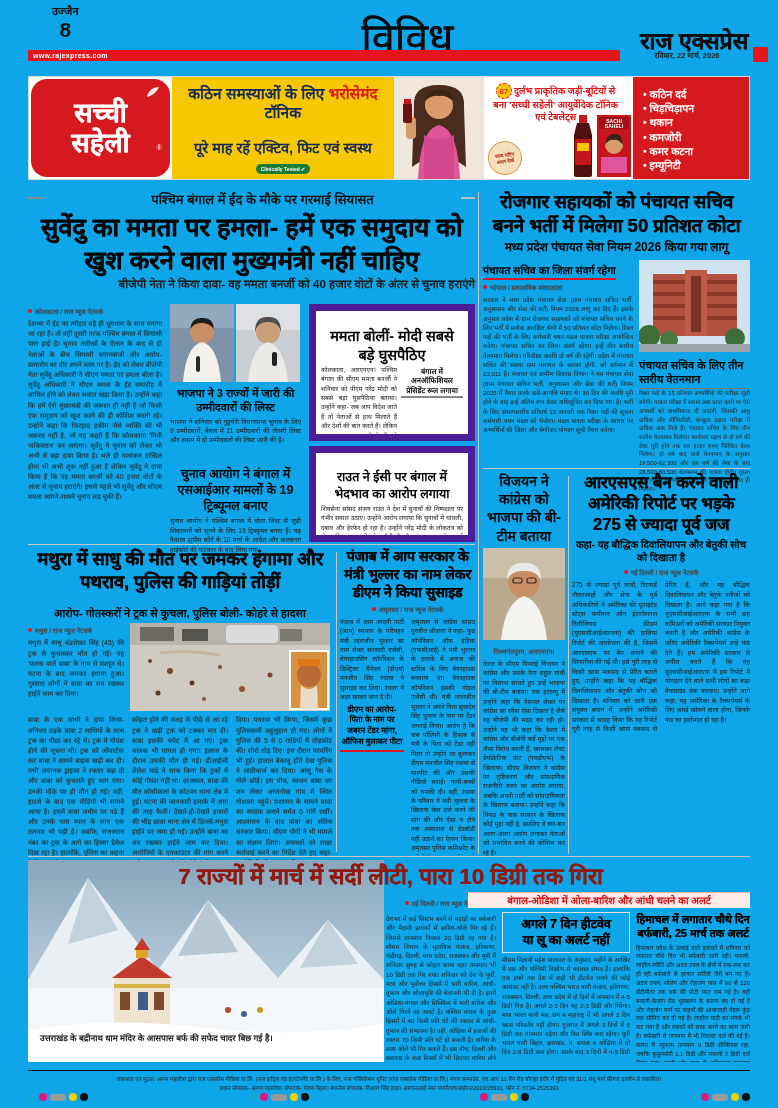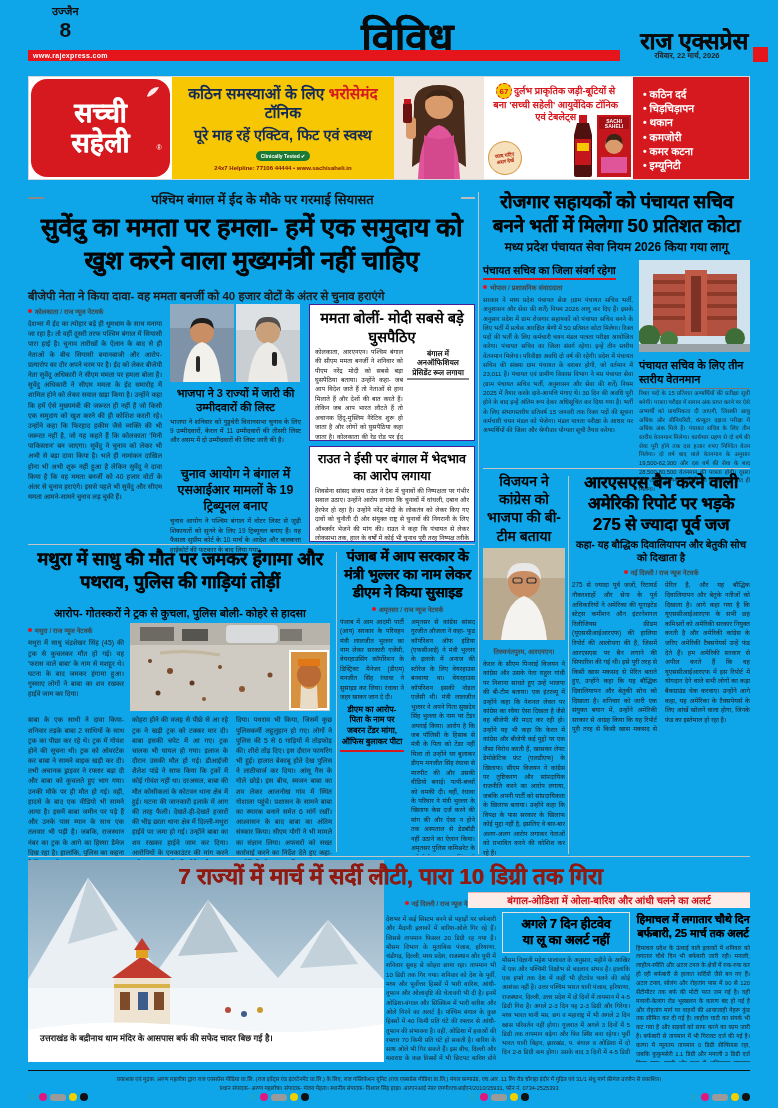--- a/index.html
+++ b/index.html
@@ -3,38 +3,38 @@
 <meta charset="utf-8">
 <style>
   *{box-sizing:border-box;margin:0;padding:0}
   body{background:#ffffff;font-family:"Liberation Sans",sans-serif;}
   .page{position:relative;width:778px;height:1108px;background:#0ea5e9;overflow:hidden;margin:0 auto;}
   .abs{position:absolute}
   
   .edition{left:52px;top:6px;text-align:center;color:#111;line-height:1}
   .edition .ed-name{font-size:11px;font-weight:bold}
   .edition .ed-num{font-size:21px;font-weight:bold;margin-top:2px}
-  .section-title{left:0;right:0;top:8px;text-align:center;font-size:41px;font-weight:bold;color:#0a0a0a;
+  .section-title{left:0;right:0;top:8px;text-align:center;font-size:41px;font-weight:normal;color:#0a0a0a;
     text-shadow:.6px 0 0 #0a0a0a;padding-left:36px;}
   .masthead{right:30px;top:24px;font-size:23px;font-weight:bold;color:#0a0a0a;text-shadow:.5px 0 0 #0a0a0a}
   .redbar{left:28px;top:50px;width:592px;height:11px;background:#e4151b;color:#fff;font-size:7px;font-weight:bold;
     line-height:11px;padding-left:5px;letter-spacing:.3px}
   .datebox{left:626px;top:50px;width:122px;font-size:7.5px;font-weight:bold;color:#222;text-align:center}
   .redsq{left:753px;top:47px;width:15px;height:15px;background:#e4151b}
   
   .ad{left:28px;top:76px;width:722px;height:104px;display:flex;border:1px solid #d8d8d8;background:#fff;overflow:hidden}
   .ad-logo{width:140px;background:#d6181f;border-radius:16px;margin:2px;color:#fff;text-align:center;
     display:flex;flex-direction:column;justify-content:center;position:relative}
   .ad-logo .b1,.ad-logo .b2{font-size:27px;font-weight:bold;line-height:1.12;text-shadow:.5px 0 0 #fff}
   .ad-logo .reg{position:absolute;right:8px;bottom:26px;font-size:7px}
   .ad-leaf{position:absolute;top:5px;right:10px}
   .ad-yellow{width:225px;background:#f8c703;text-align:center;padding-top:7px;position:relative}
   .ad-yellow .l1{font-size:15.5px;font-weight:bold;color:#142a56;line-height:1.25}
   .ad-yellow .em{color:#d6181f}
-  .ad-yellow .l2{font-size:14.5px;font-weight:bold;color:#142a56;margin-top:1px}
+  .ad-yellow .l2{font-size:14.5px;font-weight:bold;color:#142a56;margin-top:14px}
   .clin{display:inline-block;background:#1d7a34;color:#fff;font-size:5px;font-weight:bold;border-radius:6px;
     padding:2px 5px;margin-top:3px}
   .helpline{font-size:6px;font-weight:bold;color:#7a1010;margin-top:3px}
   .ad-woman{width:90px;position:relative;background:linear-gradient(180deg,#f3e9e2,#eedfd6)}
   .ad-white{width:150px;background:#fff;padding:6px 12px 2px 6px;position:relative}
   .ad-claim{font-size:9.5px;font-weight:bold;color:#d6181f;line-height:1.3;text-align:center}
   .badge67{display:inline-block;width:16px;height:16px;border-radius:50%;background:#f8c703;color:#d6181f;
     font-size:8px;font-weight:bold;line-height:16px;text-align:center;margin-right:2px;border:1px dashed #d6181f}
   .roundbadge{position:absolute;left:4px;bottom:4px;width:34px;height:34px;border-radius:50%;background:#f6e0bc;
     border:1px solid #d89a4a;color:#b32b12;font-size:5px;font-weight:bold;display:flex;align-items:center;
@@ -42,25 +42,25 @@
   .ad-products{position:absolute;right:2px;bottom:2px;display:flex;gap:2px}
   .ad-red{width:117px;background:#d6181f;color:#fff;padding:10px 6px 0 10px}
   .ad-red .benefit{font-size:10.5px;font-weight:bold;line-height:1.35;white-space:nowrap}
   .ad-red .benefit::before{content:"• ";}
   
   .kicker{font-size:13px;font-weight:bold;color:#111;text-align:center;padding-left:22px;position:relative}
   .kicker::before{content:"";position:absolute;left:0;top:7px;width:16px;height:2px;background:#8a8a8a}
   .kicker::after{content:"";position:absolute;right:0;top:7px;width:14px;height:2px;background:#bcbcbc}
   .hl{font-weight:bold;color:#050505;text-align:center;line-height:1.28;text-shadow:.5px 0 0 #050505}
   .hl-lead{font-size:25.5px;margin-top:3px}
-  .subhead{font-size:11.5px;font-weight:bold;color:#1a1a1a;text-align:left;margin-top:12px}
+  .subhead{font-size:11.5px;font-weight:bold;color:#1a1a1a;text-align:right;margin-top:0}
   .byline{font-size:6.6px;font-weight:bold;color:#444;margin:3px 0 3px 0}
   .dot{display:inline-block;width:4px;height:4px;border-radius:50%;background:#e4151b;margin-right:3px;vertical-align:1px}
   .bt{font-size:6.8px;line-height:1.5;text-align:justify;color:#1d1d1d;overflow:hidden}
-  .boxed{border:1px solid #4c1d95;padding:4px 5px;background:#fff}
+  .boxed{border:7px solid #4c1d95;padding:16px 5px;background:#fff}
   .vline{border-left:1px solid #c4c4c4}
   .hline{border-top:1px solid #c4c4c4}
   .subhl{font-weight:bold;color:#050505;text-align:center;line-height:1.3}
   
   .lead-art{left:28px;top:190px;width:447px;height:352px}
   .lead-cols{position:absolute;top:114px;left:0;right:0;bottom:0;display:flex;gap:8px}
   .lead-c1{width:134px}
   .lead-c2{width:131px;text-align:center}
   .photo-duo{display:flex;gap:2px}
   .bjp-head{font-size:11px;margin-top:4px}

